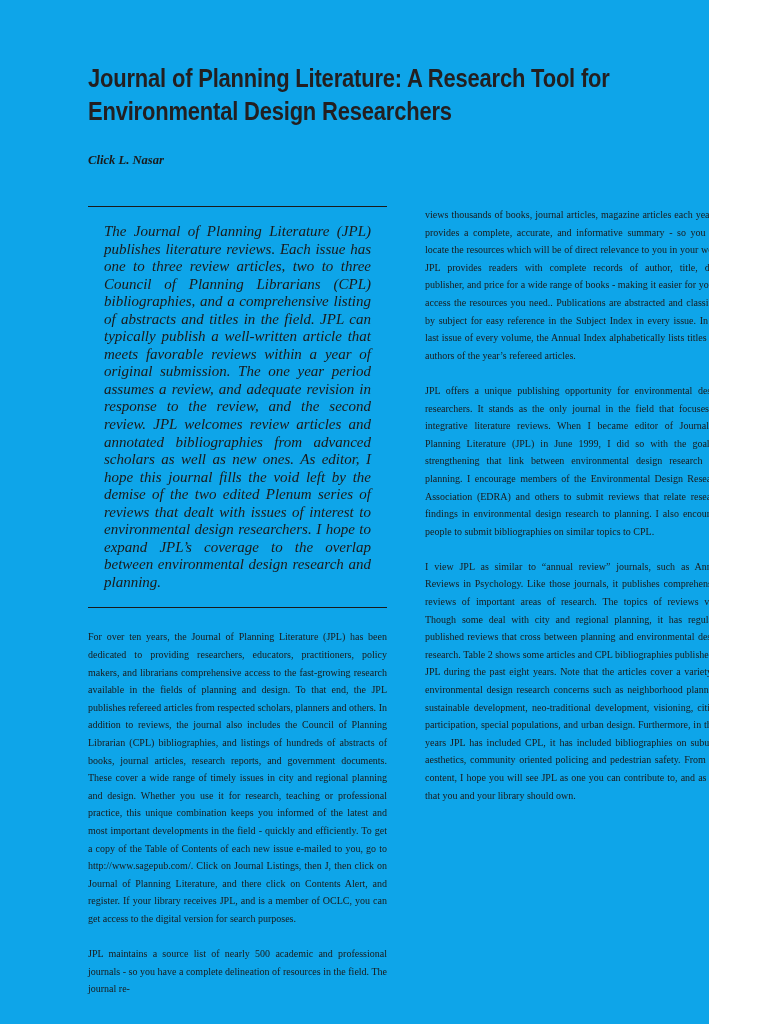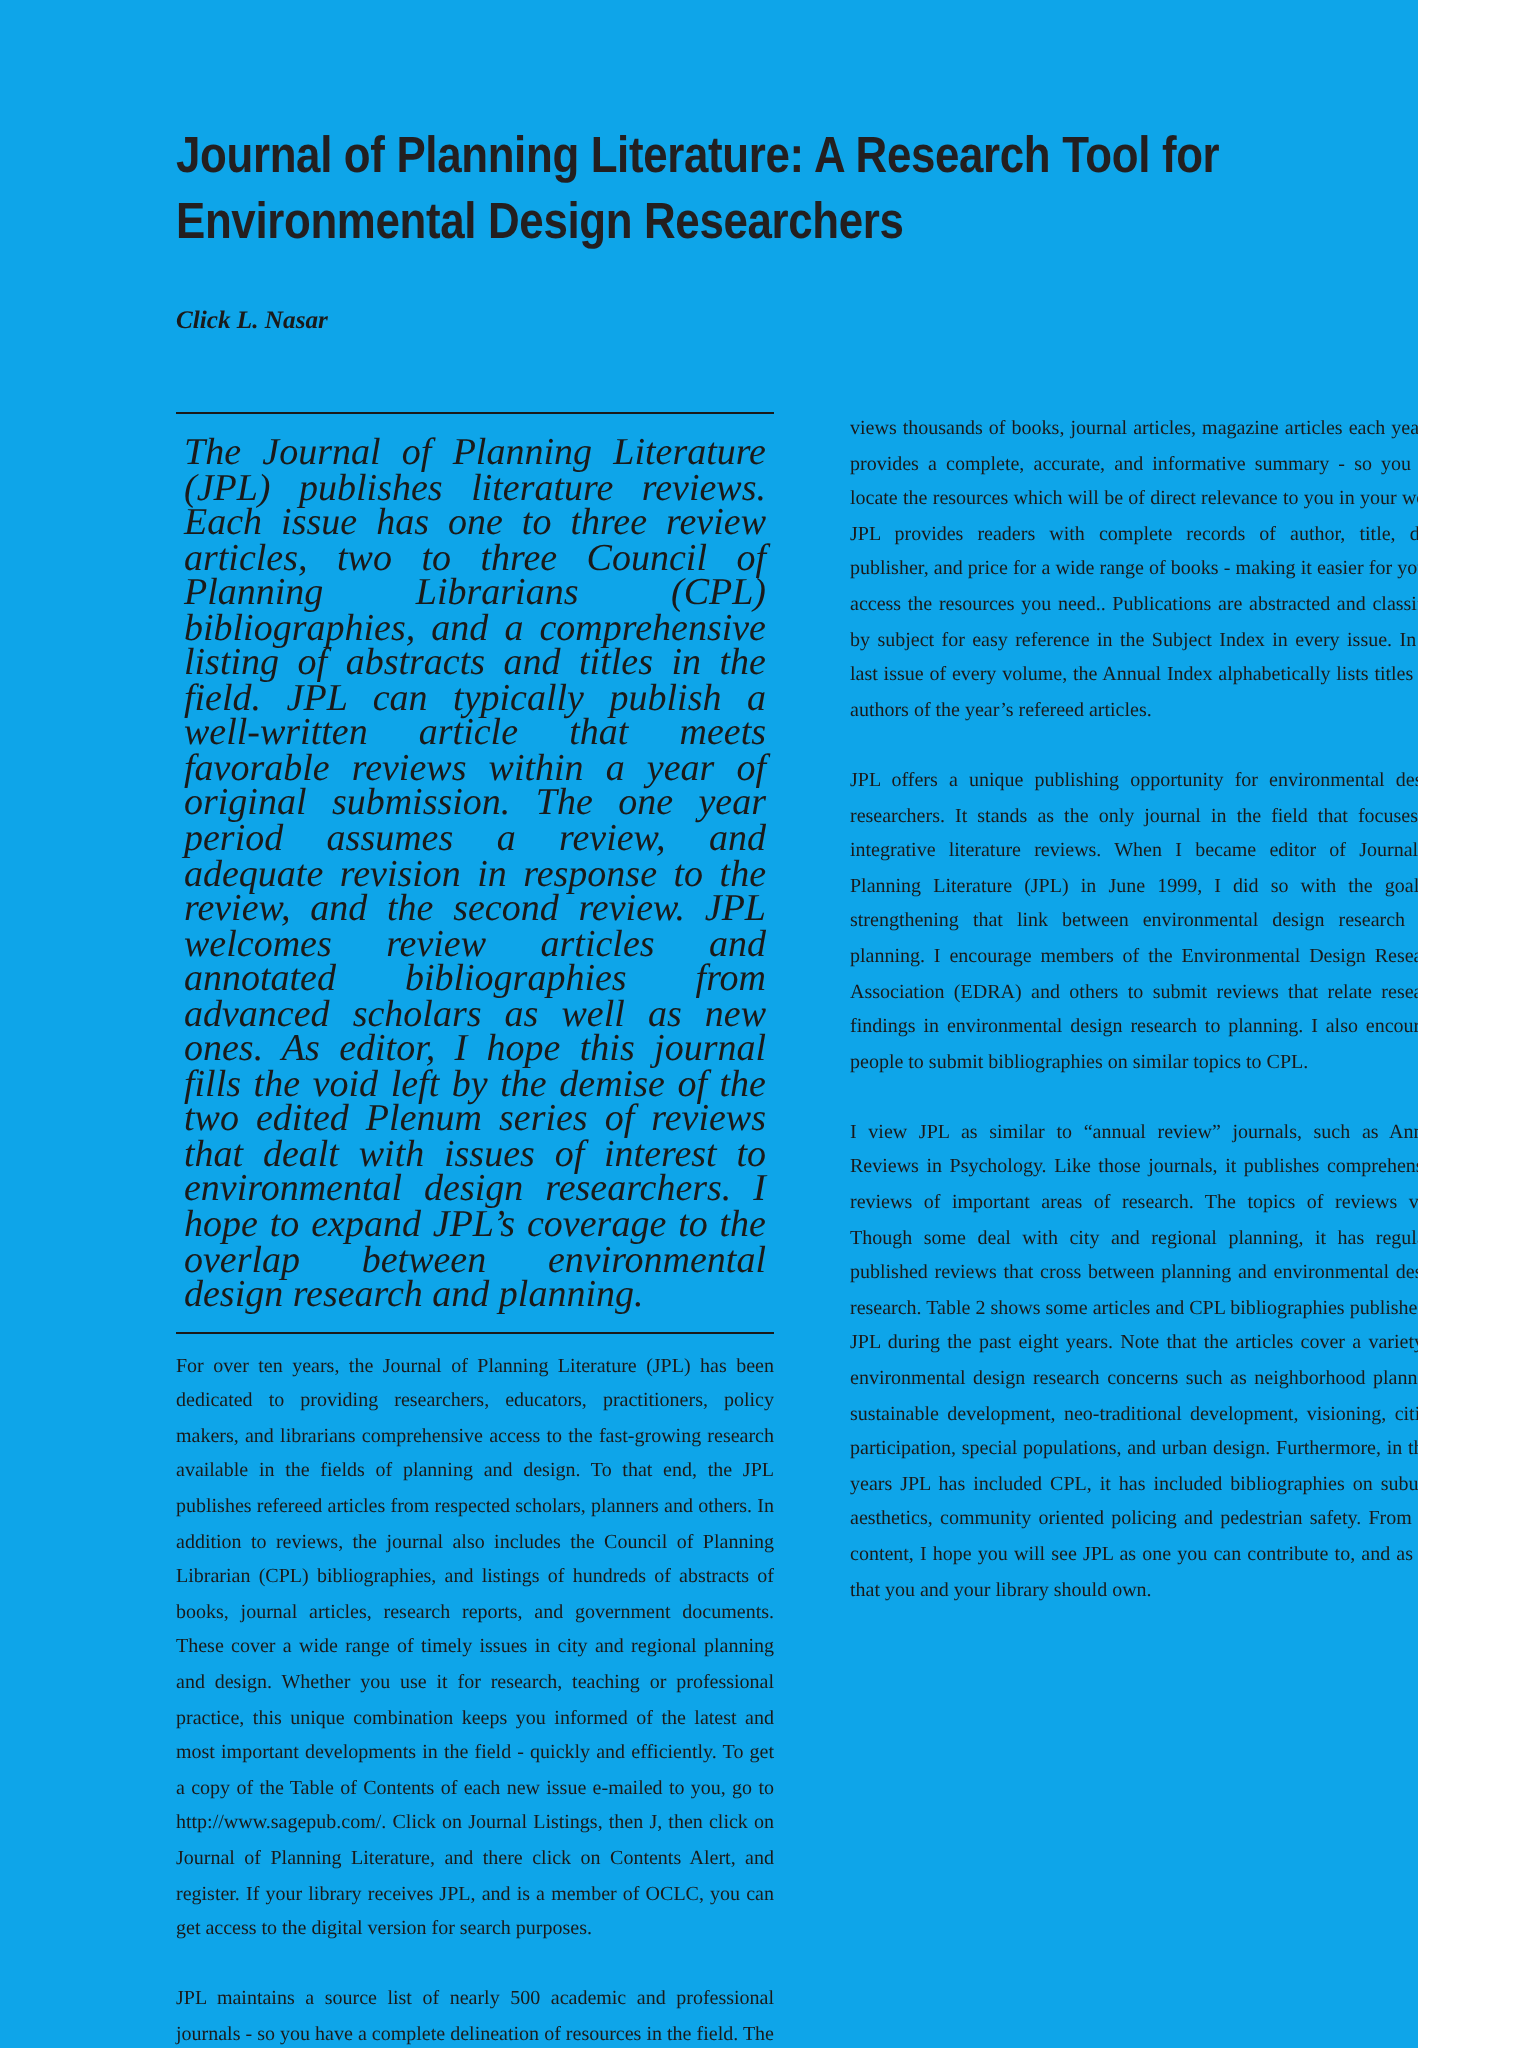--- a/index.html
+++ b/index.html
@@ -87,25 +87,25 @@
     height: 0;
   }
 
   .rule-top    { margin-bottom: 11px; }
   .rule-bottom { margin-top: 9px; }
 
   
   .abstract p {
     font-family: "Liberation Serif", "DejaVu Serif", serif;
     font-style: italic;
-    font-size: 19px;
+    font-size: 15px;
     line-height: 17.55px;
     text-align: justify;
     text-justify: inter-word;
-    margin: 4px;
+    margin: 16px;
     hyphens: manual;
     color: #1a1a1a;
   }
 
   
   .body-text p {
     font-family: Liberation Serif, serif;
     font-size: 10px;
     line-height: 17.6px;
     text-align: justify;
@@ -113,21 +113,21 @@
     margin: 0;
     color: #1a1a1a;
     hyphens: manual;
   }
 
   .body-text p + p {
     margin-top: 17.6px;
   }
 
   .abstract-wrap + .body-text {
-    margin-top: 8px;
+    margin-top: 20px;
   }
 
   
   .page-number {
     position: absolute;
     left: 425px;
     width: 299px;
     top: 975px;
     text-align: right;
     font-family: "Liberation Serif", "DejaVu Serif", serif;

